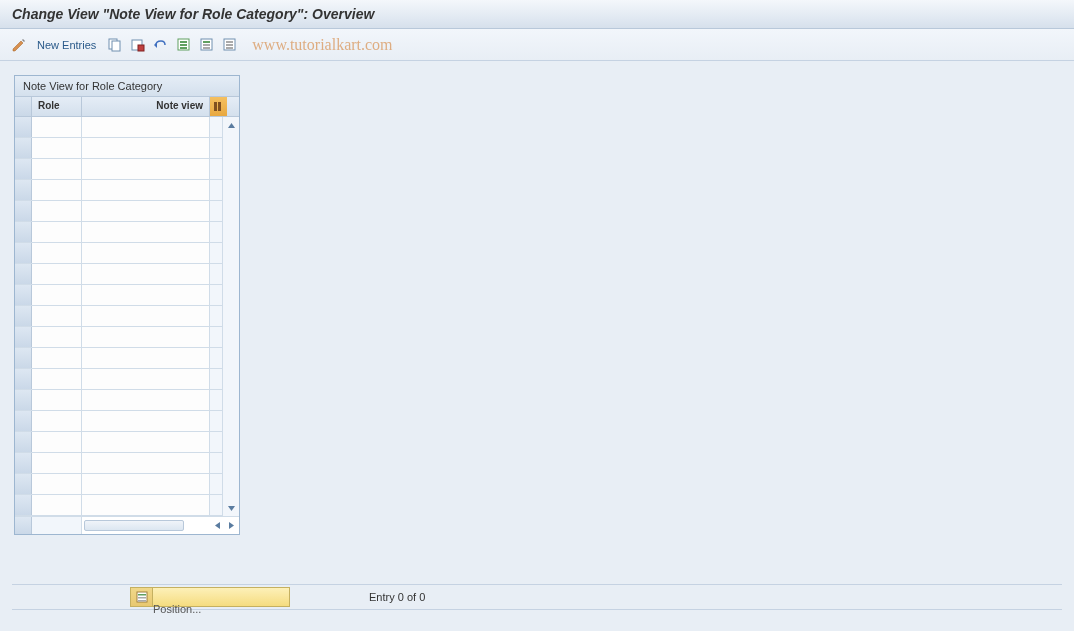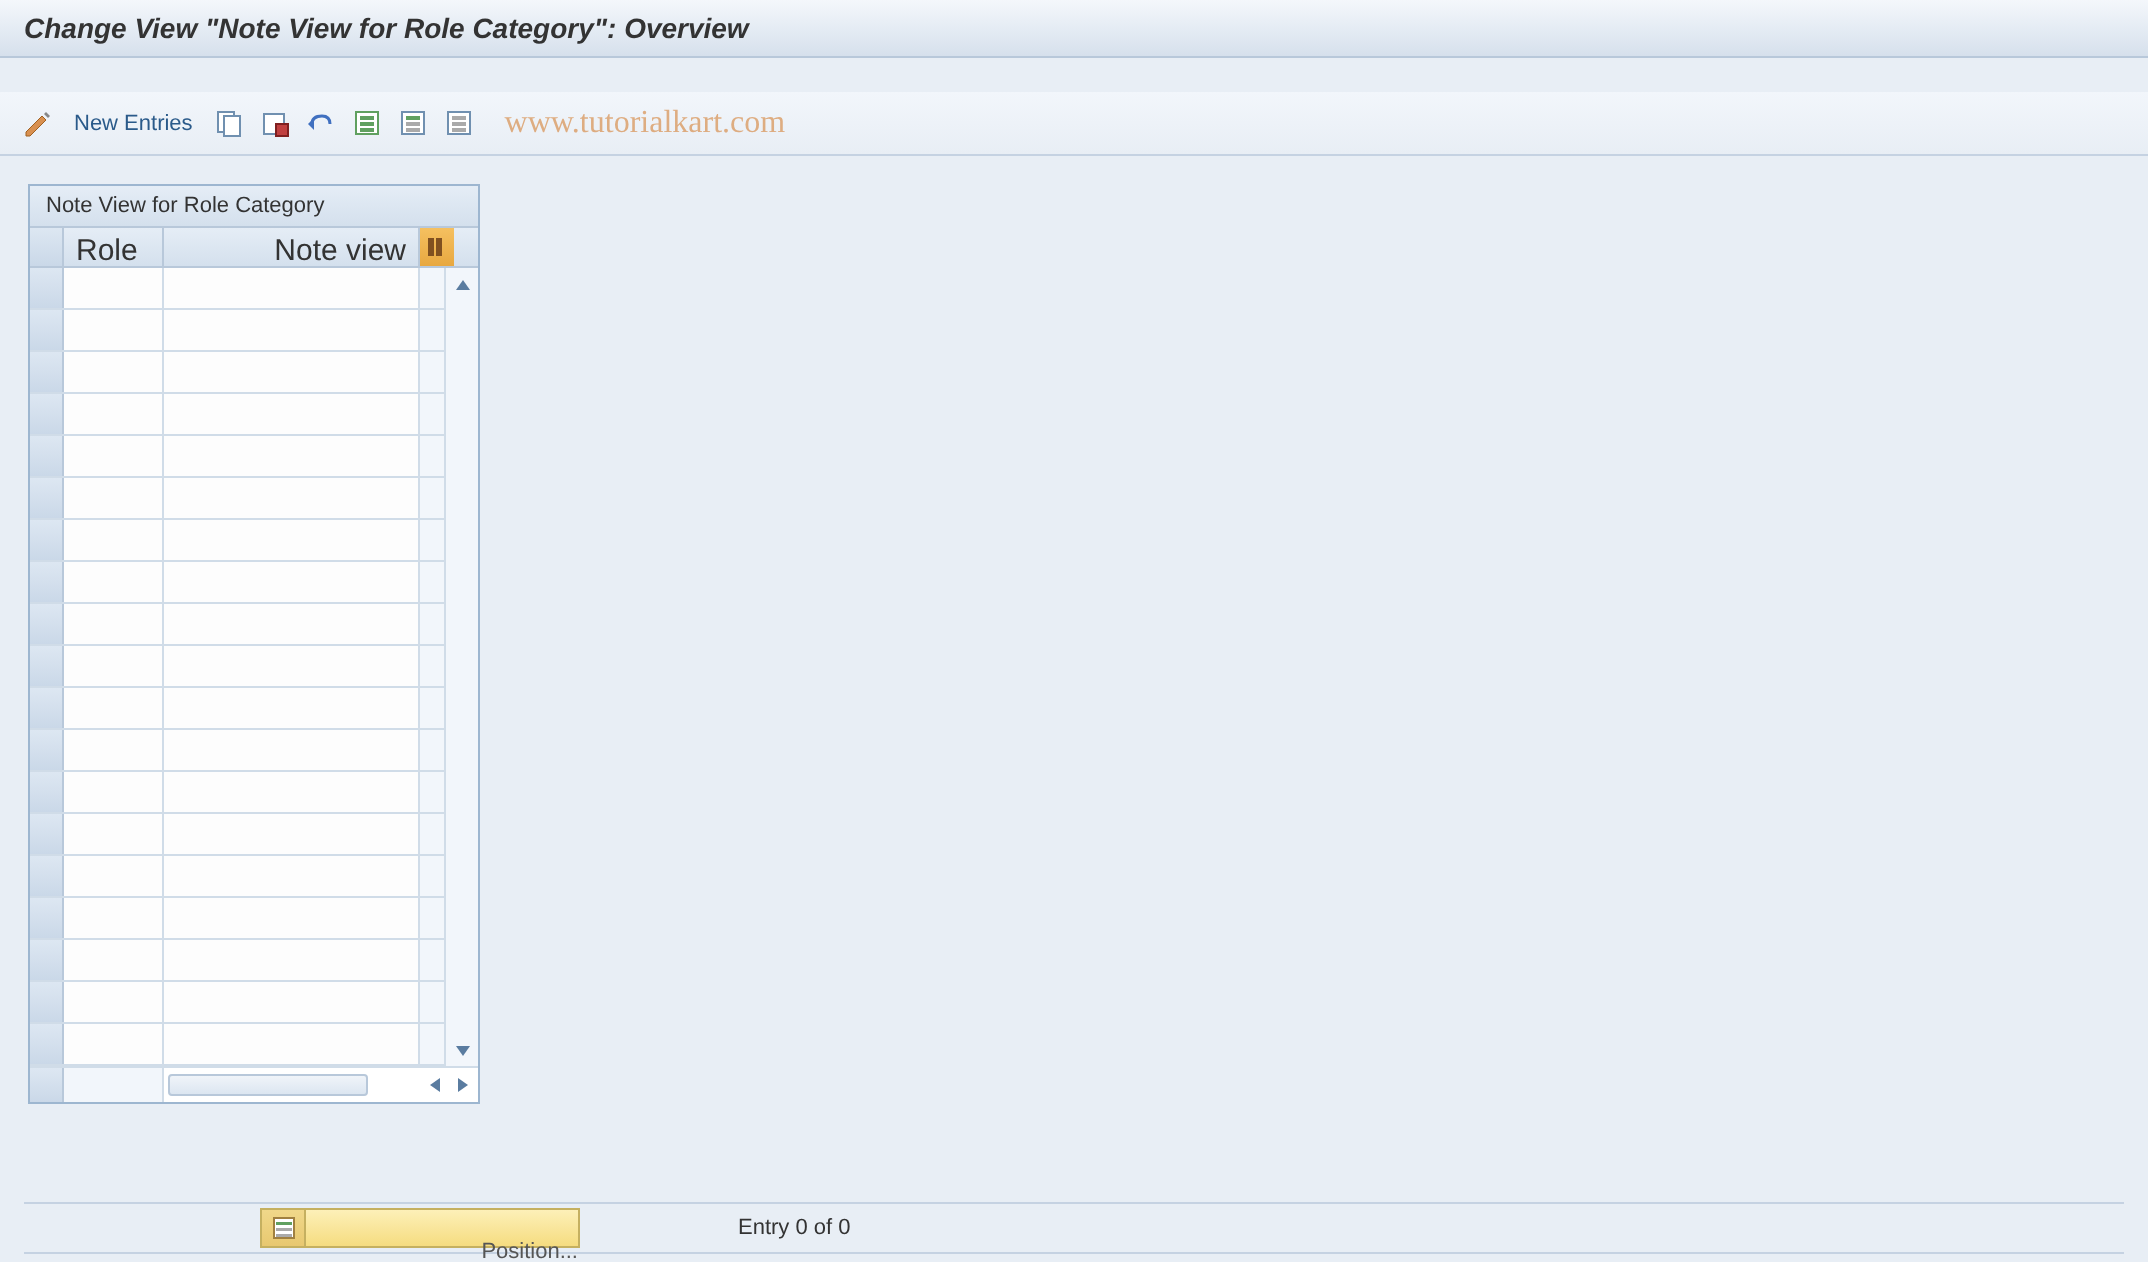--- a/index.html
+++ b/index.html
@@ -22,21 +22,20 @@
       color: #333;
     }
     .toolbar {
       background: linear-gradient(to bottom, #f2f6fb 0%, #e8eef5 100%);
       border-bottom: 1px solid #c5d2e2;
       padding: 5px 10px;
       display: flex;
       align-items: center;
       gap: 6px;
       height: 32px;
-      margin-top: 17px;
     }
     .toolbar-icon {
       width: 17px;
       height: 17px;
       display: flex;
       align-items: center;
       justify-content: center;
       cursor: pointer;
     }
     .toolbar-text-btn {
@@ -75,23 +74,24 @@
       border-bottom: 1px solid #b8c8da;
       height: 20px;
     }
     .header-selector {
       width: 17px;
       background: linear-gradient(to bottom, #dde7f2, #cad8e8);
       border-right: 1px solid #b8c8da;
     }
     .header-col {
       padding: 3px 6px;
-      font-size: 15px;
+      font-size: 10px;
       color: #333;
       border-right: 1px solid #b8c8da;
+      font-weight: bold;
     }
     .header-col.role { width: 50px; }
     .header-col.note { width: 128px; text-align: right; }
     .header-config {
       width: 17px;
       background: linear-gradient(to bottom, #f5c060, #e8a840);
       display: flex;
       align-items: center;
       justify-content: center;
       cursor: pointer;
@@ -203,21 +203,21 @@
       width: 22px;
       height: 18px;
       background: linear-gradient(to bottom, #f0d88a, #e8c870);
       border-right: 1px solid #c5b060;
       display: flex;
       align-items: center;
       justify-content: center;
     }
     .position-label {
       flex: 1;
-      text-align: right;
+      text-align: left;
       margin-top: 24px;
     }
     .entry-status {
       position: absolute;
       left: 357px;
       font-size: 11px;
       color: #333;
     }
   </style>
 </head>

